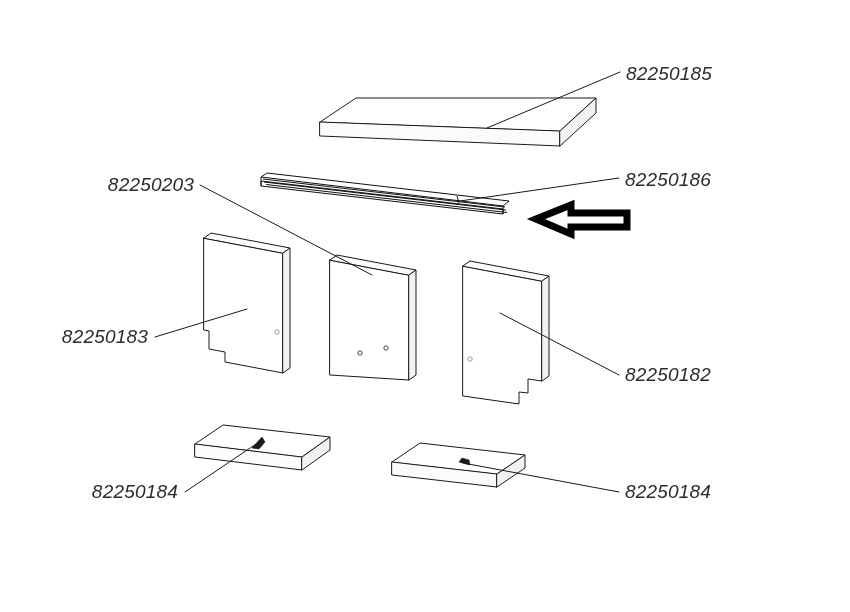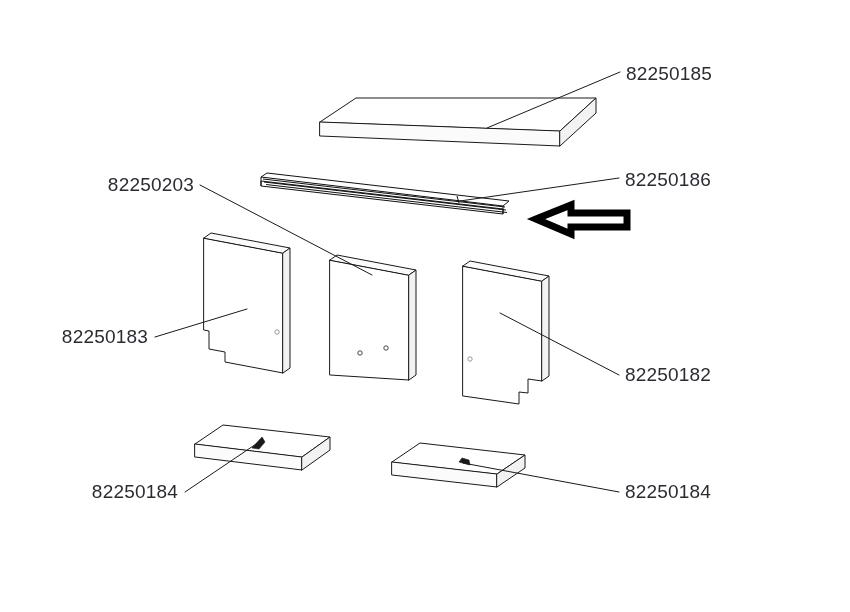--- a/index.html
+++ b/index.html
@@ -11,20 +11,21 @@
     width: 850px;
     height: 612px;
     font-family: "Liberation Sans", sans-serif;
     overflow: hidden;
   }
   #diagram-root {
     position: relative;
     width: 850px;
     height: 612px;
     background: #ffffff;
+    font-style: italic;
   }
   svg#assembly-svg {
     display: block;
     width: 850px;
     height: 612px;
   }
   .part-face {
     fill: #ffffff;
     stroke: #1a1a1a;
     stroke-width: 1;

